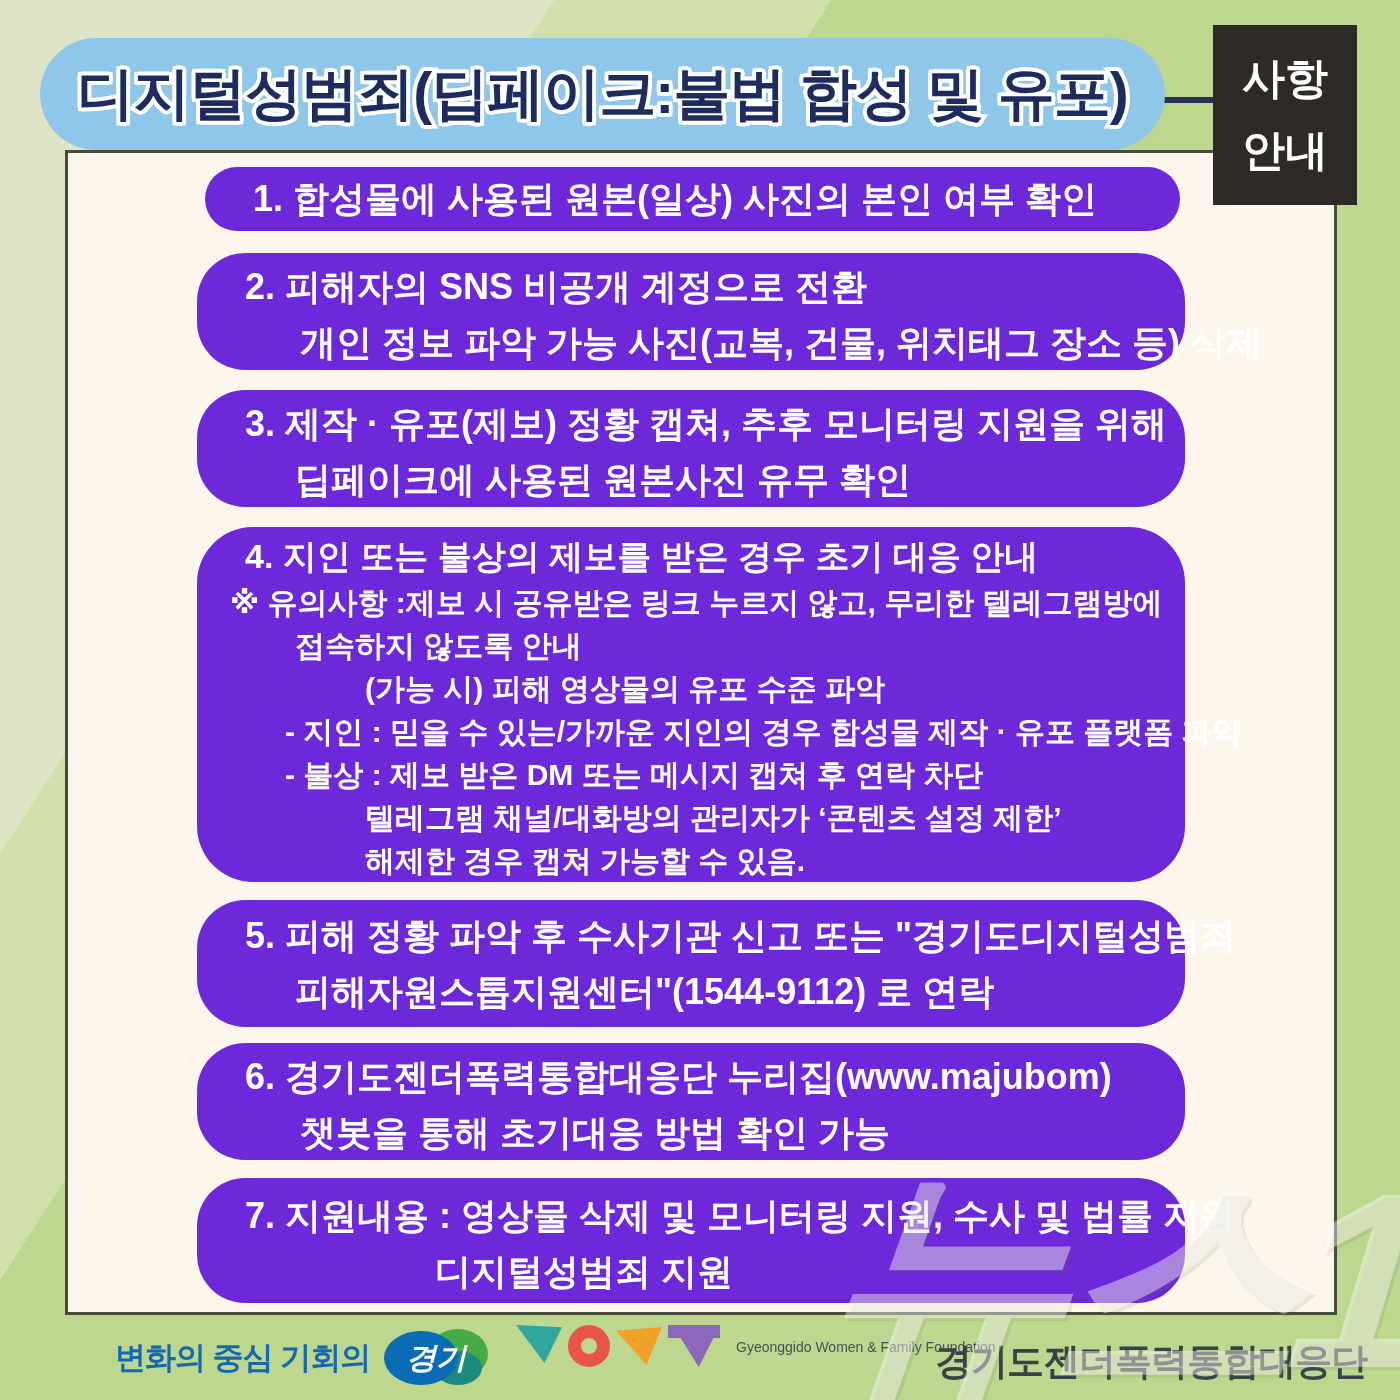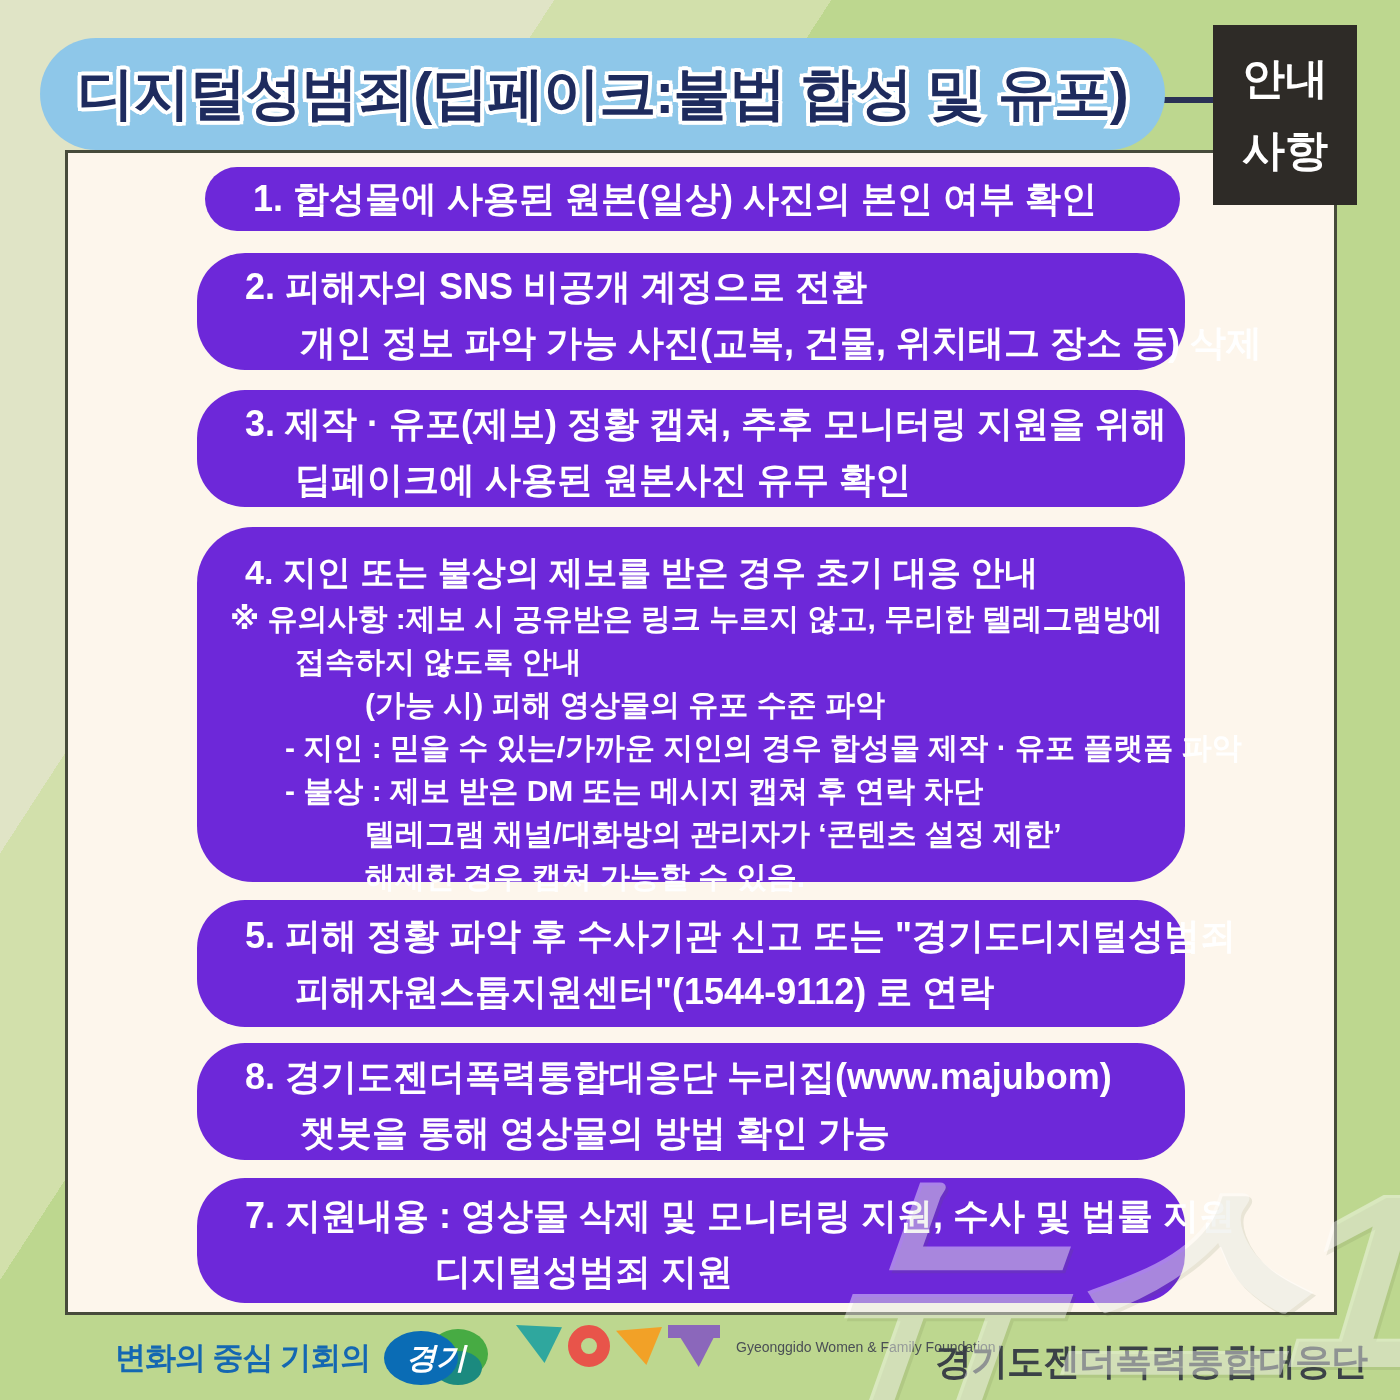--- a/index.html
+++ b/index.html
@@ -49,21 +49,21 @@
     position:absolute; left:197px; width:988px; background:#6d28d9;
     color:#ffffff; font-weight:bold; z-index:6;
     padding-left:48px; padding-right:20px;
   }
   .box .ln   { font-size:36px; line-height:56px; white-space:nowrap; }
   .box .md   { font-size:30px; line-height:43px; white-space:nowrap; font-weight:bold; }
   .box1 { top:167px; height:64px; border-radius:34px; left:205px; width:975px;
           display:flex; align-items:center; }
   .box2 { top:253px; height:117px; border-radius:48px; padding-top:6px; }
   .box3 { top:390px; height:117px; border-radius:48px; padding-top:6px; }
-  .box4 { top:527px; height:355px; border-radius:56px; padding-top:20px; }
+  .box4 { top:527px; height:355px; border-radius:56px; padding-top:4px; }
   .box4 .lg4 { font-size:34px; line-height:50px; white-space:nowrap; }
   .box5 { top:900px;  height:127px; border-radius:48px; padding-top:8px; }
   .box6 { top:1043px; height:117px; border-radius:48px; padding-top:6px; }
   .box7 { top:1178px; height:125px; border-radius:48px; padding-top:10px; }
 
   .ind55  { margin-left:55px; }
   .ind50  { margin-left:50px; }
   .ind190 { margin-left:190px; }
   .indm15 { margin-left:-15px; }
   .ind40  { margin-left:40px; }
@@ -116,22 +116,22 @@
 
   <div class="panel"></div>
 
   <div class="connector"></div>
 
   <div class="title-bar">
     <span class="title-text">디지털성범죄(딥페이크:불법 합성 및 유포)</span>
   </div>
 
   <div class="side-box">
+    <div>사항</div>
     <div>안내</div>
-    <div>사항</div>
   </div>
 
   <div class="box box1">
     <div class="ln">1. 합성물에 사용된 원본(일상) 사진의 본인 여부 확인</div>
   </div>
 
   <div class="box box2">
     <div class="ln">2. 피해자의 SNS 비공개 계정으로 전환</div>
     <div class="ln ind55">개인 정보 파악 가능 사진(교복, 건물, 위치태그 장소 등) 삭제</div>
   </div>
@@ -151,22 +151,22 @@
     <div class="md ind120">텔레그램 채널/대화방의 관리자가 ‘콘텐츠 설정 제한’</div>
     <div class="md ind120">해제한 경우 캡쳐 가능할 수 있음.</div>
   </div>
 
   <div class="box box5">
     <div class="ln">5. 피해 정황 파악 후 수사기관 신고 또는 "경기도디지털성범죄</div>
     <div class="ln ind50">피해자원스톱지원센터"(1544-9112) 로 연락</div>
   </div>
 
   <div class="box box6">
-    <div class="ln">8. 경기도젠더폭력통합대응단 누리집(www.majubom)</div>
-    <div class="ln ind55">챗봇을 통해 영상물의  방법 확인 가능</div>
+    <div class="ln">6. 경기도젠더폭력통합대응단 누리집(www.majubom)</div>
+    <div class="ln ind55">챗봇을 통해 초기대응  방법 확인 가능</div>
   </div>
 
   <div class="box box7">
     <div class="ln">7. 지원내용 : 영상물 삭제 및 모니터링 지원, 수사 및 법률 지원</div>
     <div class="ln ind190">디지털성범죄 지원</div>
   </div>
 
   <div class="footer">
 
     <div class="gg-group">

